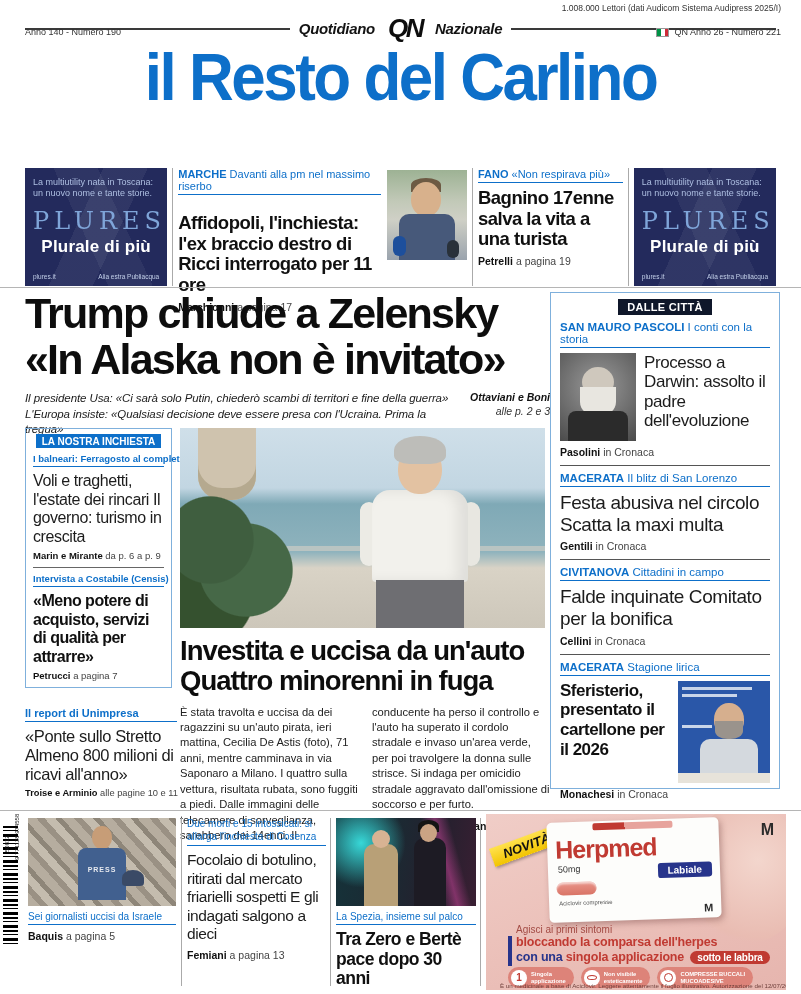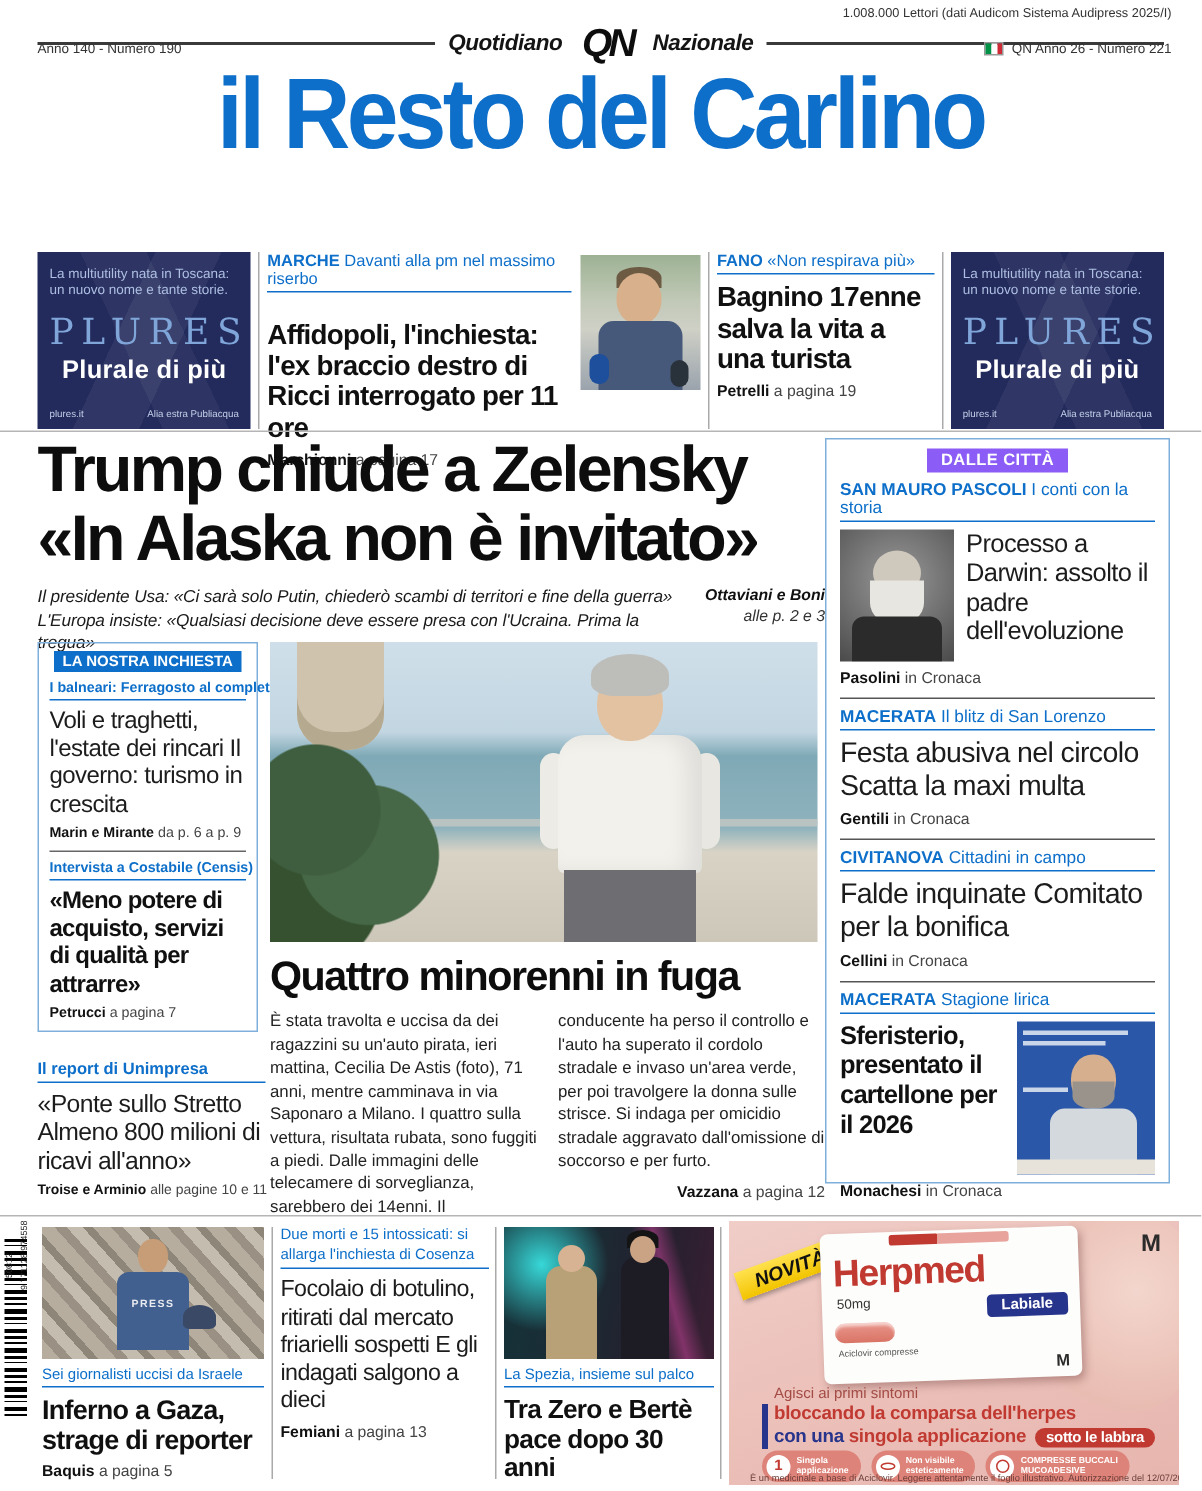--- a/index.html
+++ b/index.html
@@ -67,21 +67,21 @@
 
   
   .lead { top:291px; left:25px; width:525px; }
   .lead-h { font-size:43px; font-weight:800; letter-spacing:-1.8px; line-height:1.06; color:#0d0d0d; white-space:nowrap; }
   .lead-bottom { display:flex; margin-top:9px;font-style:italic; }
   .lead-sub { flex:1; font-size:11.5px; line-height:1.35; color:#1a1a1a; letter-spacing:-0.1px; }
   .lead-by { width:100px; text-align:right; font-size:10.5px; color:#333; line-height:1.3; }
 
   
   .rrail { top:292px; left:550px; width:230px; height:497px; border:1.5px solid #7fb0dc; padding:6px 9px 4px; }
-  .rr-badge { display:block; width:fit-content; margin:0 auto 6px; background:#8b5cf6; color:#fff; font-size:11px; font-weight:800; padding:2px 9px; letter-spacing:0.3px; }
+  .rr-badge { display:block; width:fit-content; margin:0 auto 6px; background:#0f172a; color:#fff; font-size:11px; font-weight:800; padding:2px 9px; letter-spacing:0.3px; }
   .rr-kicker { font-size:11.5px; }
   .rr-item1-row { display:flex; gap:8px; }
   .ph-darwin { width:76px; height:88px; flex:none; background:radial-gradient(circle at 50% 38%, #9a9a9a 0%, #6e6e6e 55%, #4a4a4a 100%); position:relative; overflow:hidden; }
   .ph-darwin .face { position:absolute; left:22px; top:14px; width:32px; height:30px; border-radius:50%; background:#cfc8bd; }
   .ph-darwin .beard { position:absolute; left:20px; top:34px; width:36px; height:30px; border-radius:0 0 50% 50%; background:#e8e6e0; }
   .ph-darwin .coat { position:absolute; left:8px; top:58px; width:60px; height:30px; background:#2b2b2b; border-radius:8px 8px 0 0; }
   .rr-h1 { font-size:17px; line-height:1.14; }
   .rr-h { font-size:19px; line-height:1.14; margin-top:2px; }
   .rr-div { border:none; border-top:1px solid #555; margin:7px 0 6px; }
   .rr-item4-row { display:flex; gap:7px; margin-top:2px; }
@@ -383,20 +383,21 @@
     <div class="cp-plant"></div>
     <div class="cp-arm"></div>
       <div class="cp-arm2"></div>
     <div class="cp-blouse"></div>
     <div class="cp-skirt"></div>
     <div class="cp-head"></div>
     <div class="cp-hair"></div>
   </div>
 
   <div class="abs cstory">
+    <div class="cs-h">Investita e uccisa da un'auto</div>
     <div class="cs-h">Quattro minorenni in fuga</div>
     <div class="cs-body">
       <div class="cs-col">È stata travolta e uccisa da dei ragazzini su un'auto pirata, ieri mattina, Cecilia De Astis (foto), 71 anni, mentre camminava in via Saponaro a Milano. I quattro sulla vettura, risultata rubata, sono fuggiti a piedi. Dalle immagini delle telecamere di sorveglianza, sarebbero dei 14enni. Il</div>
       <div class="cs-col">
         <span>conducente ha perso il controllo e l'auto ha superato il cordolo stradale e invaso un'area verde, per poi travolgere la donna sulle strisce. Si indaga per omicidio stradale aggravato dall'omissione di soccorso e per furto.</span>
         <div class="cs-by">
           <span class="bl-name">Vazzana</span>
           <span class="bl-rest">a pagina 12</span>
         </div>
       </div>
@@ -410,21 +411,20 @@
   <div class="abs bc-num">9 771128 974558</div>
 
   <div class="abs bcol gaza">
     <div class="ph-gaza">
       <div class="head"></div>
         <div class="vest"></div>
       <div class="press">PRESS</div>
       <div class="helmet"></div>
     </div>
     <div class="kicker bk" style="margin-top:5px">Sei giornalisti uccisi da Israele</div>
-    <div class="gz-h hl-bold">Inferno a Gaza, strage di reporter</div>
     <div class="byline">
       <span class="bl-name">Baquis</span>
       <span class="bl-rest">a pagina 5</span>
     </div>
   </div>
   <div class="abs bdiv" style="left:181px"></div>
 
   <div class="abs bcol botulino">
     <div class="kicker bt-k">Due morti e 15 intossicati: si allarga l'inchiesta di Cosenza</div>
     <div class="bt-h hl-light">Focolaio di botulino, ritirati dal mercato friarielli sospetti E gli indagati salgono a dieci</div>

